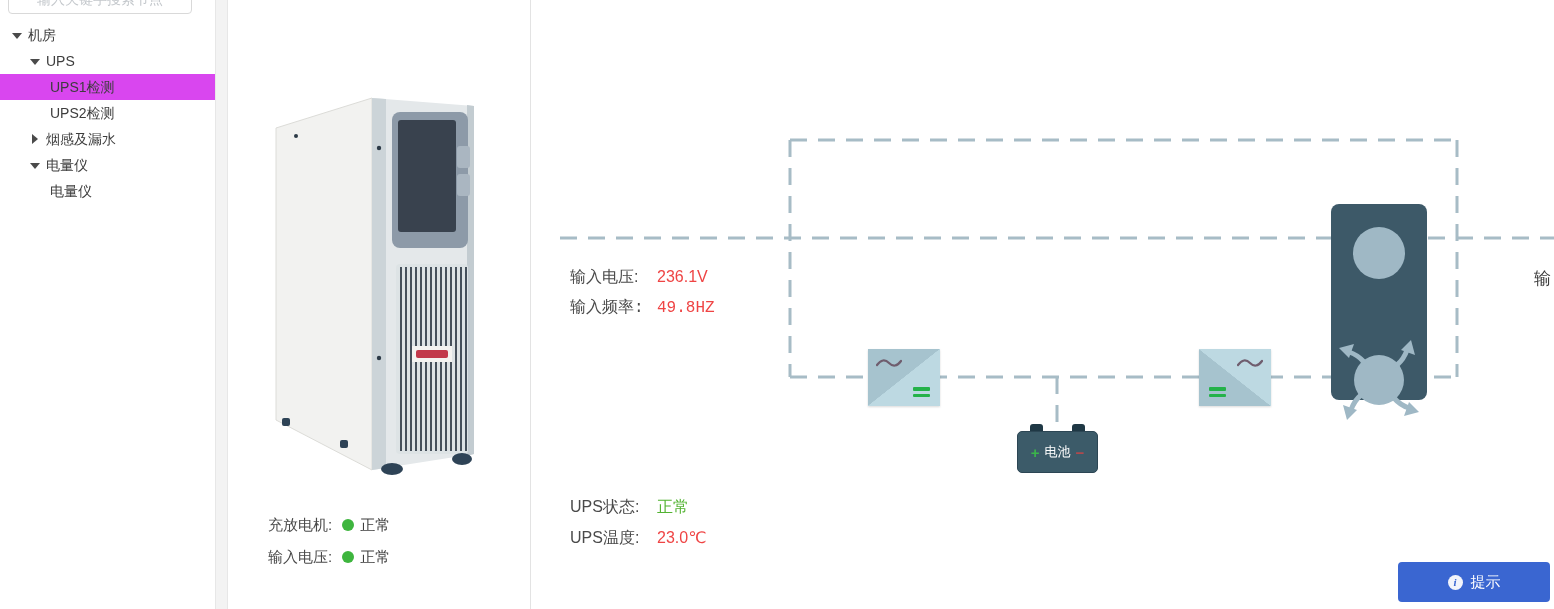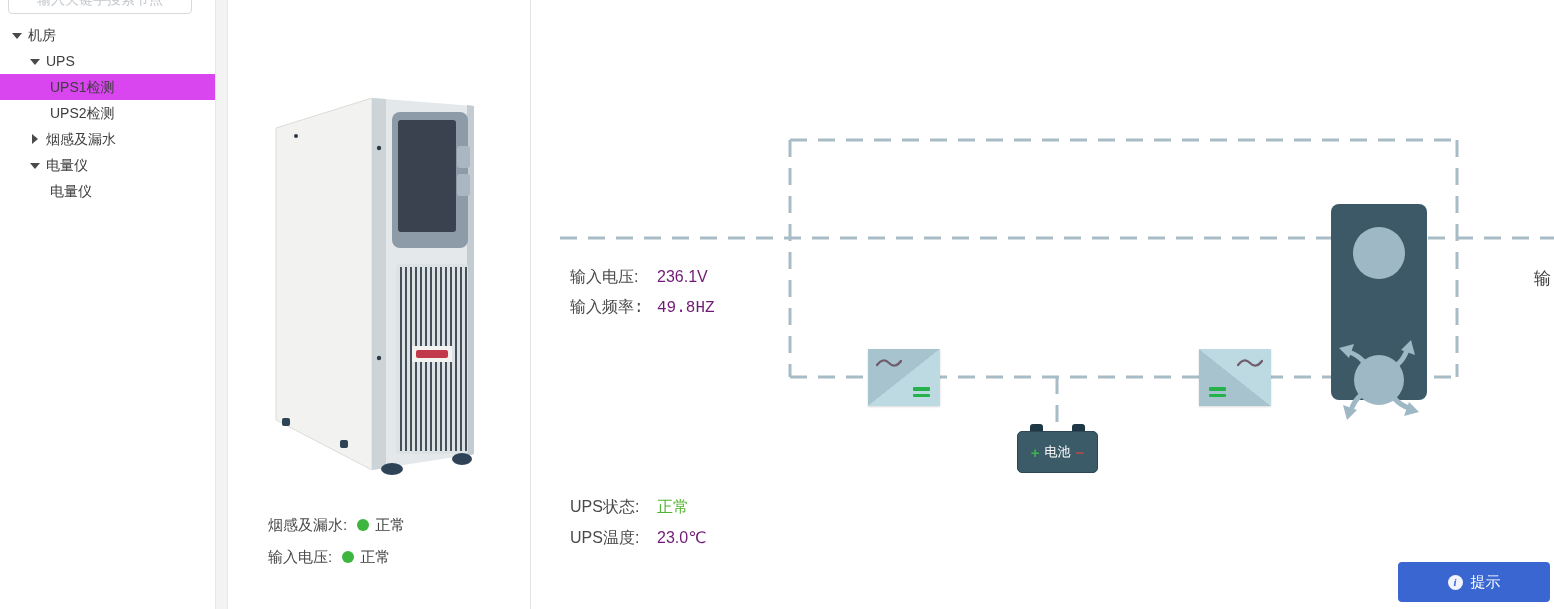--- a/index.html
+++ b/index.html
@@ -35,21 +35,21 @@
   .stat-row .lbl { margin-right:10px; }
   .dot { display:inline-block; width:12px; height:12px; border-radius:50%; background:#3eb53e;
     margin-right:6px; vertical-align:-1px; }
   .stat-val { color:#3d3d3d; }
 
   
   #diagram { position:absolute; left:531px; top:0; width:1023px; height:609px; background:#fff; overflow:hidden; }
   #wires { position:absolute; left:0; top:0; z-index:1; }
   .kv-row { position:absolute; height:22px; line-height:22px; font-size:16px; color:#4a4a4a; white-space:nowrap; z-index:3; }
   .kv-row .v { position:absolute; left:87px; }
-  .v.blue { color:#701a75; } .v.green { color:#53b332; }
+  .v.blue { color:#ef4444; } .v.green { color:#53b332; }
 
   .conv { position:absolute; width:72px; height:57px; z-index:2;
     box-shadow:0 1px 2px rgba(0,0,0,.15); }
   .conv.left  { background:linear-gradient(to bottom right,#a6c3ce 49.6%,#bdd9e2 50%); }
   .conv.right { background:linear-gradient(to top right,  #a6c3ce 49.6%,#bdd9e2 50%); }
   .sine { position:absolute; width:26px; height:12px; }
   .conv.left  .sine { left:8px;  top:8px; }
   .conv.right .sine { right:8px; top:8px; }
   .dcbars { position:absolute; width:17px; height:10px; }
   .conv.left  .dcbars { right:10px; bottom:9px; }
@@ -151,21 +151,21 @@
     <ellipse cx="200" cy="371" rx="10" ry="6" fill="#2e4356"></ellipse>
     <rect x="20" y="330" width="8" height="8" rx="2" fill="#2e4356"></rect>
     <rect x="78" y="352" width="8" height="8" rx="2" fill="#2e4356"></rect>
 
     <circle cx="117" cy="60" r="2.2" fill="#2c3a46"></circle>
     <circle cx="117" cy="270" r="2.2" fill="#2c3a46"></circle>
     <circle cx="34" cy="48" r="2" fill="#2c3a46"></circle>
   </svg>
 
   <div class="stat-row" style="top:514px;">
-    <span class="lbl">烟感及漏水:</span><span class="dot"></span><span class="stat-val">正常</span>
+    <span class="lbl">充放电机:</span><span class="dot"></span><span class="stat-val">正常</span>
   </div>
   <div class="stat-row" style="top:546px;">
     <span class="lbl">输入电压:</span><span class="dot"></span><span class="stat-val">正常</span>
   </div>
 </div>
 
 <div id="diagram">
   <svg id="wires" width="1023" height="609">
     <g stroke="#a7bcc6" stroke-width="3" stroke-dasharray="17 11" fill="none">
       <line x1="29" y1="238" x2="1023" y2="238"></line>

